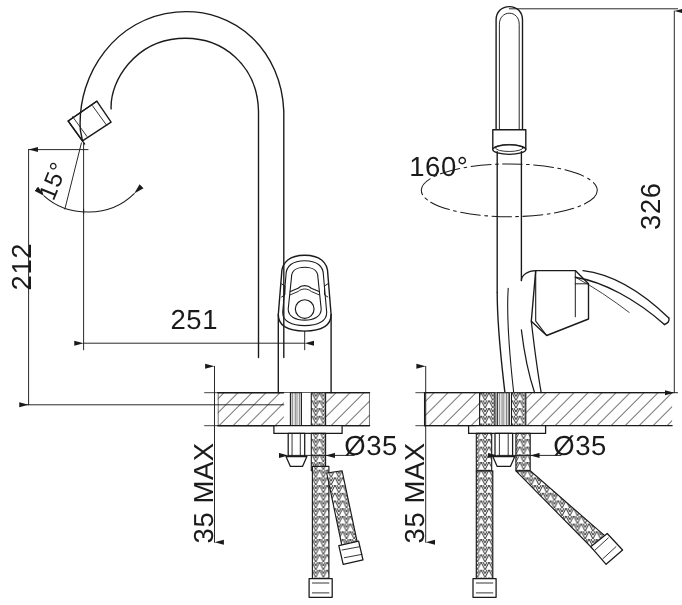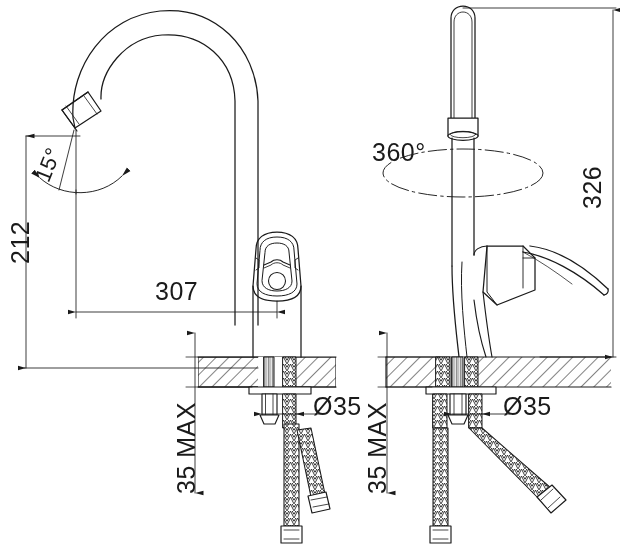--- a/index.html
+++ b/index.html
@@ -276,27 +276,27 @@
         <line x1="482" y1="414" x2="510" y2="414" stroke-width="0.85"></line>
       </g>
 
     </g>
   </svg>
 
   <div class="dimtext rot15" style="left:30px; top:176px; font-size:22px;">15°</div>
 
   <div class="dimtext rot90" style="left:6px; top:264px; font-size:25px;">212</div>
 
-  <div class="dimtext" style="left:155px; top:277px; font-size:25px;">307</div>
+  <div class="dimtext" style="left:155px; top:277px; font-size:25px;">251</div>
 
   <div class="dimtext rot90" style="left:172px; top:494px; font-size:25px;">35 MAX</div>
 
   <div class="dimtext" style="left:313px; top:392px; font-size:25px;">Ø35</div>
 
-  <div class="dimtext" style="left:372px; top:138px; font-size:25px;">360°</div>
+  <div class="dimtext" style="left:372px; top:138px; font-size:25px;">160°</div>
 
   <div class="dimtext rot90" style="left:578px; top:209px; font-size:25px;">326</div>
 
   <div class="dimtext rot90" style="left:363px; top:494px; font-size:25px;">35 MAX</div>
 
   <div class="dimtext" style="left:503px; top:392px; font-size:25px;">Ø35</div>
 
 </div>
 
 </body></html>

